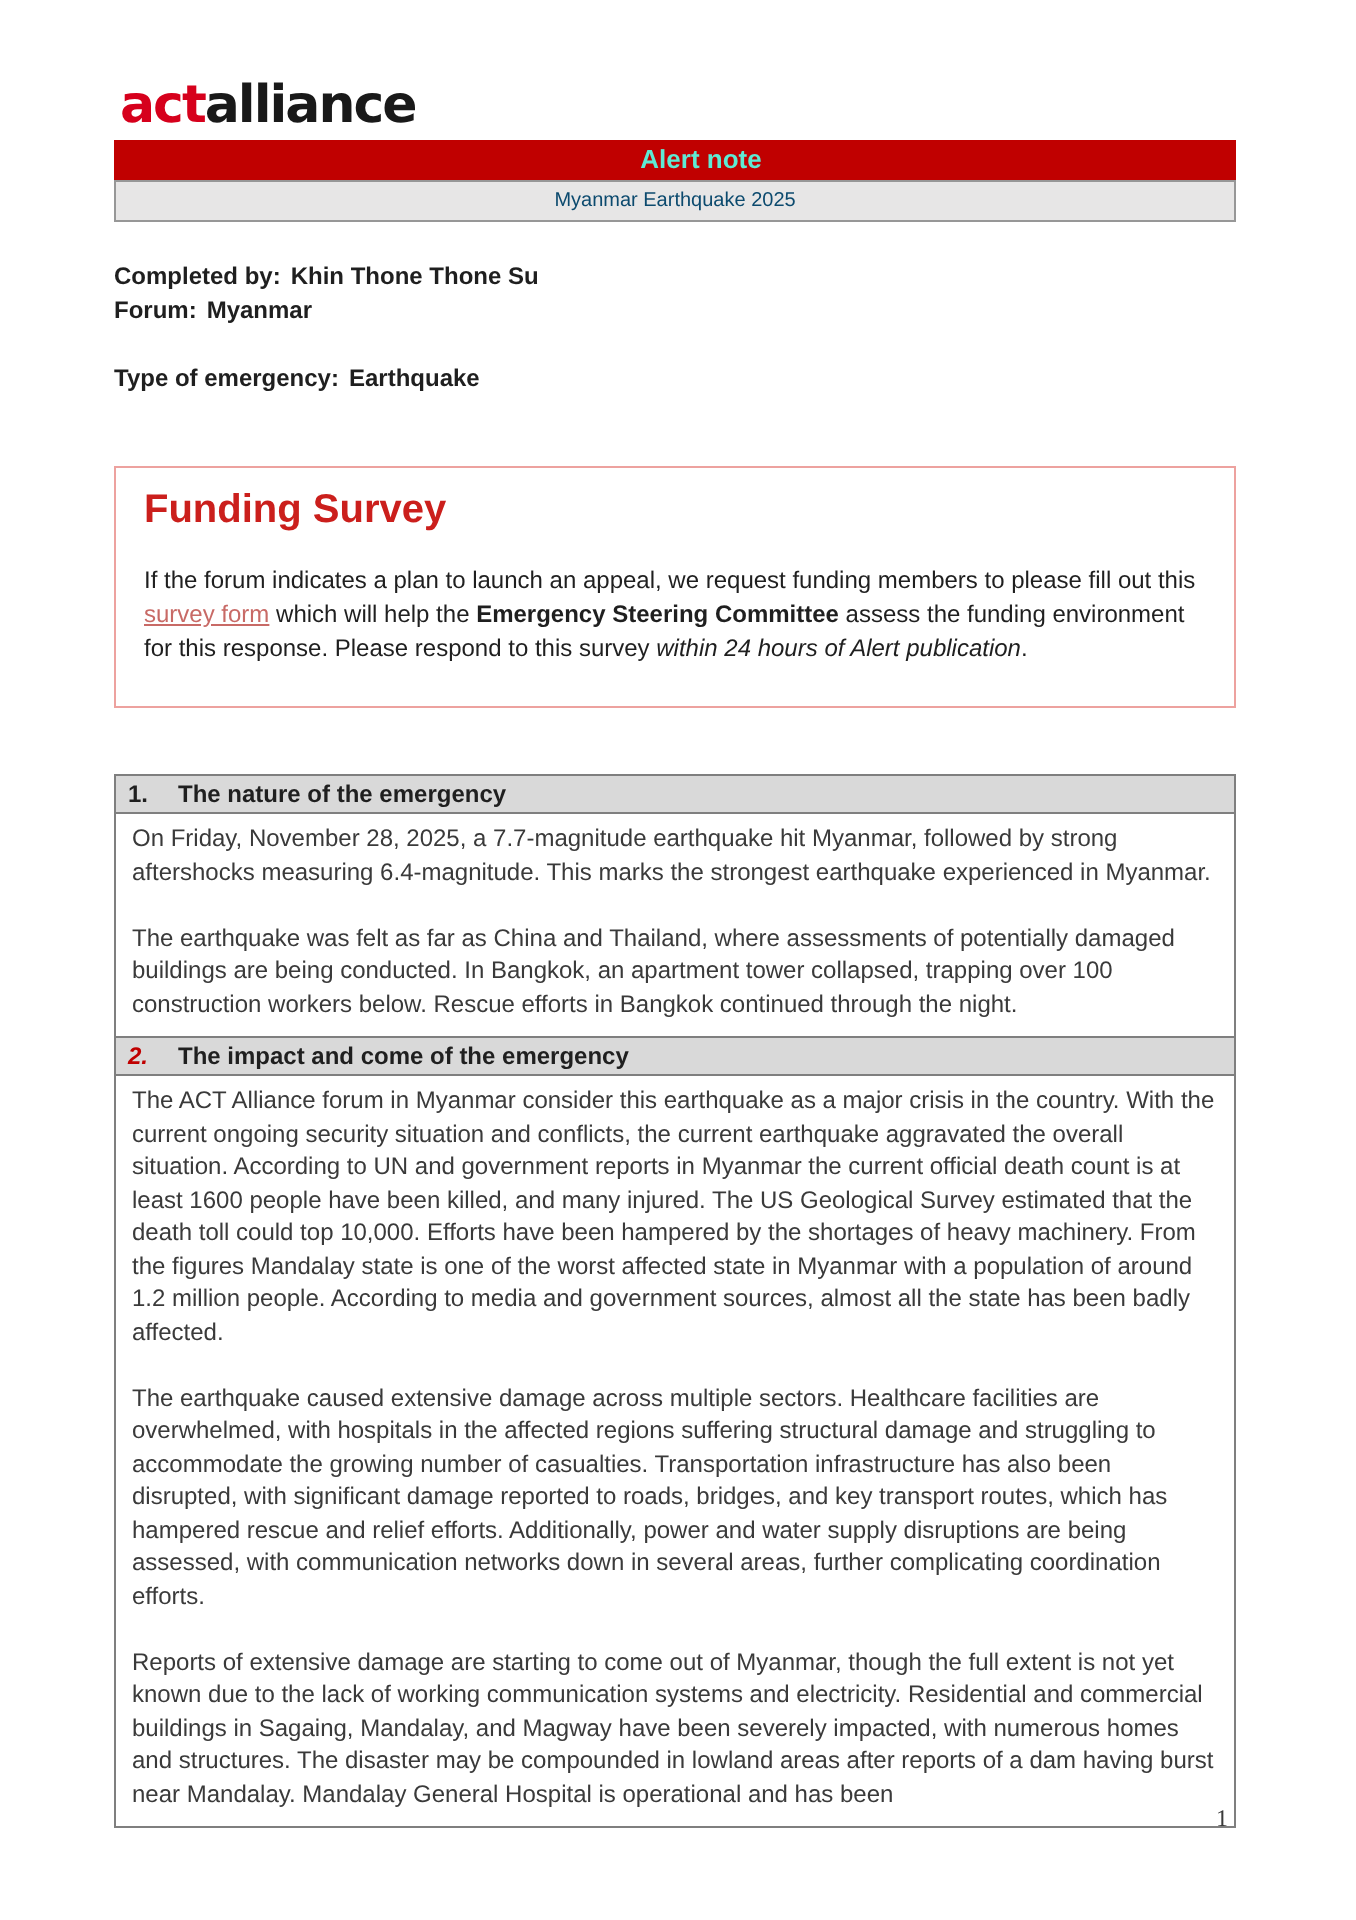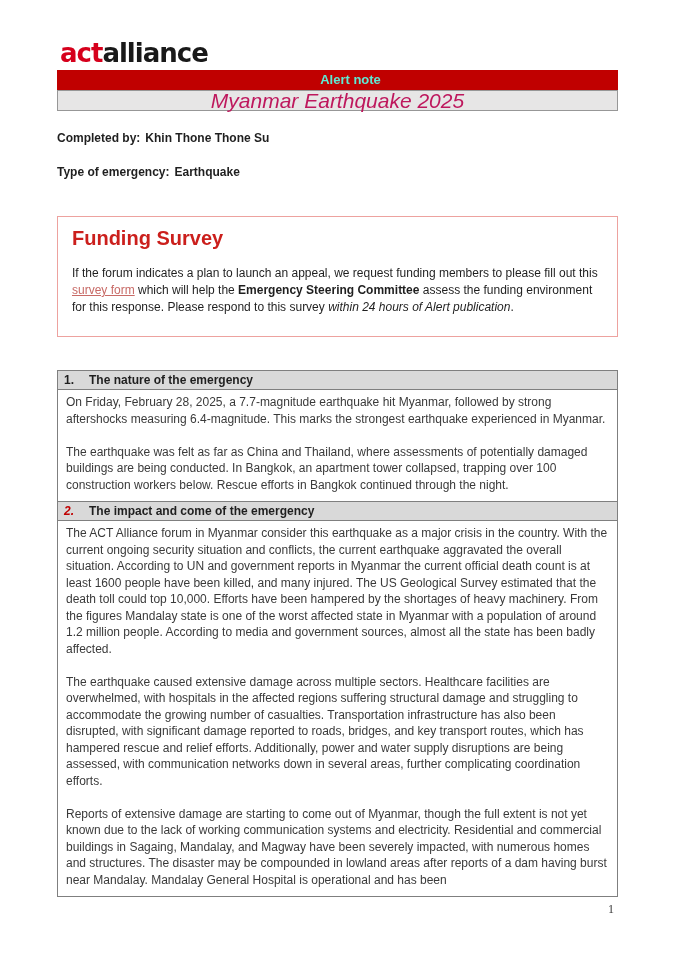--- a/index.html
+++ b/index.html
@@ -40,25 +40,24 @@
     font-size: 13px;
     height: 20px;
     line-height: 20px;
     padding-left: 26px;
   }
   
   .subtitle-bar {
     background: var(--subtitle-gray, #e7e6e6);
     border: 1px solid #979797;
     text-align: center;
-    font-style: italic;
-    font-size: 21px;
+    font-size: 10px;
     height: 19px;
     line-height: 19px;
-    color: #be185d;
+    color: #0c4a6e;
   }
   
   .meta {
     margin-top: 19px;
     font-weight: bold;
     font-size: 12px;
     line-height: 17px;
     color: #1f1f1f;
   }
   .meta p { margin: 0; }
@@ -134,34 +133,35 @@
   <div class="content">
 
     <div class="logo"><span class="logo-act">act</span><span class="logo-alliance">alliance</span></div>
 
     <div class="banner"><span>Alert note</span></div>
 
     <div class="subtitle-bar"><span>Myanmar Earthquake 2025</span></div>
 
     <div class="meta">
       <p><span>Completed by:</span><span class="meta-val">Khin Thone Thone Su</span></p>
+      <p><span>Forum:</span><span class="meta-val">Myanmar</span></p>
       <p class="group-gap"><span>Type of emergency:</span><span class="meta-val">Earthquake</span></p>
     </div>
 
     <div class="funding-box">
       <h2 class="funding-title">Funding Survey</h2>
       <p class="funding-body"><span>If the forum indicates a plan to launch an appeal, we request funding members to please fill out this </span><a class="survey-link">survey form</a><span> which will help the </span><b>Emergency Steering Committee</b><span> assess the funding environment for this response.  Please respond to this survey </span><i>within 24 hours of Alert publication</i><span>.</span></p>
     </div>
 
     <div class="sections-table">
       <div class="section-header">
         <span class="section-num">1.</span><span class="section-title">The nature of the emergency</span>
       </div>
       <div class="section-body">
-        <p>On Friday, February 28, 2025, a 7.7-magnitude earthquake hit Myanmar, followed by strong aftershocks measuring 6.4-magnitude. This marks the strongest earthquake experienced in Myanmar.</p>
+        <p>On Friday, November 28, 2025, a 7.7-magnitude earthquake hit Myanmar, followed by strong aftershocks measuring 6.4-magnitude. This marks the strongest earthquake experienced in Myanmar.</p>
         <p>The earthquake was felt as far as China and Thailand, where assessments of potentially damaged buildings are being conducted. In Bangkok, an apartment tower collapsed, trapping over 100 construction workers below. Rescue efforts in Bangkok continued through the night.</p>
       </div>
       <div class="section-header">
         <span class="section-num red">2.</span><span class="section-title">The impact and come of the emergency</span>
       </div>
       <div class="section-body">
         <p>The ACT Alliance forum in Myanmar consider this earthquake as a major crisis in the country. With the current ongoing security situation and conflicts, the current earthquake aggravated the overall situation. According to UN and government reports in Myanmar the current official death count is at least 1600 people have been killed, and many injured. The US Geological Survey estimated that the death toll could top 10,000. Efforts have been hampered by the shortages of heavy machinery. From the figures Mandalay state is one of the worst affected state in Myanmar with a population of around 1.2 million people. According to media and government sources, almost all the state has been badly affected.</p>
         <p>The earthquake caused extensive damage across multiple sectors. Healthcare facilities are overwhelmed, with hospitals in the affected regions suffering structural damage and struggling to accommodate the growing number of casualties. Transportation infrastructure has also been disrupted, with significant damage reported to roads, bridges, and key transport routes, which has hampered rescue and relief efforts. Additionally, power and water supply disruptions are being assessed, with communication networks down in several areas, further complicating coordination efforts.</p>
         <p>Reports of extensive damage are starting to come out of Myanmar, though the full extent is not yet known due to the lack of working communication systems and electricity. Residential and commercial buildings in Sagaing, Mandalay, and Magway have been severely impacted, with numerous homes and structures. The disaster may be compounded in lowland areas after reports of a dam having burst near Mandalay. Mandalay General Hospital is operational and has been</p>
       </div>

